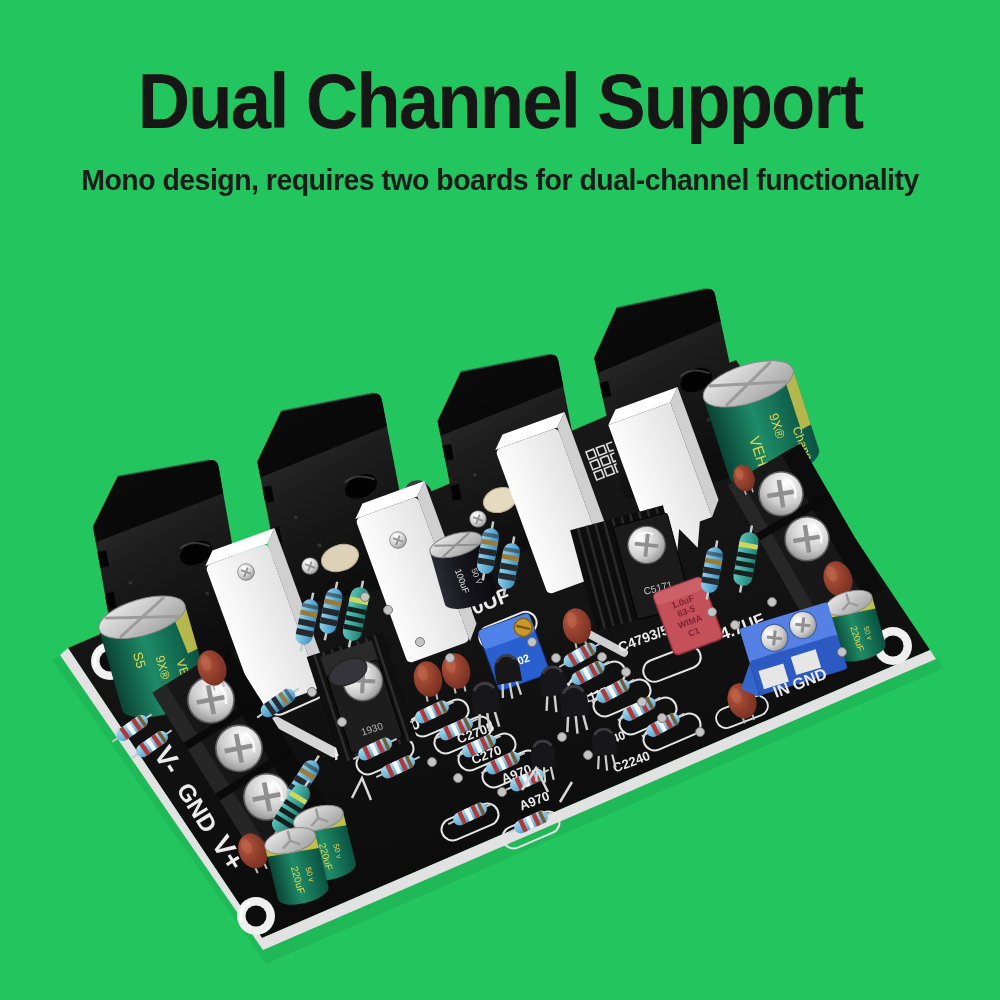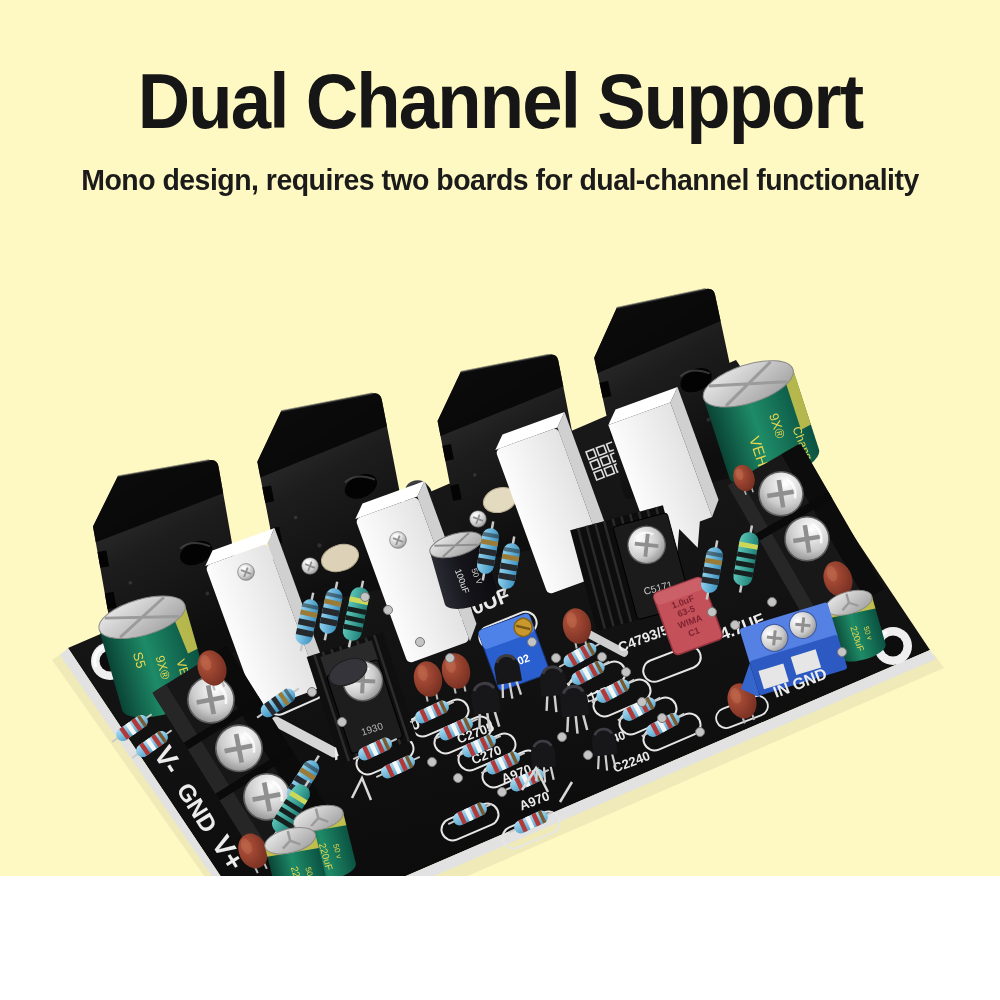--- a/index.html
+++ b/index.html
@@ -1,16 +1,16 @@
 <!DOCTYPE html>
 <html><head>
 <meta charset="utf-8">
 <style>
   html,body{margin:0;padding:0;background:#ffffff;}
-  .page{position:relative;width:1000px;height:876px;background:#fef9c3;overflow:hidden;
+  .page{position:relative;width:1000px;height:1000px;background:#22c55e;overflow:hidden;
         font-family:"Liberation Sans",sans-serif;}
   .title{position:absolute;top:56px;left:0;width:1000px;text-align:center;
          font-size:78px;font-weight:bold;letter-spacing:-2px;color:#161616;
          transform:scaleX(.93);white-space:nowrap;}
   .subtitle{position:absolute;top:164px;left:0;width:1000px;text-align:center;
          font-size:29px;font-weight:bold;letter-spacing:-.5px;color:#1b1b1b;
          transform:scaleX(.98);white-space:nowrap;}
   svg text{font-family:"Liberation Sans",sans-serif;}
   .silk{fill:#ececec;font-weight:bold;}
 </style>

